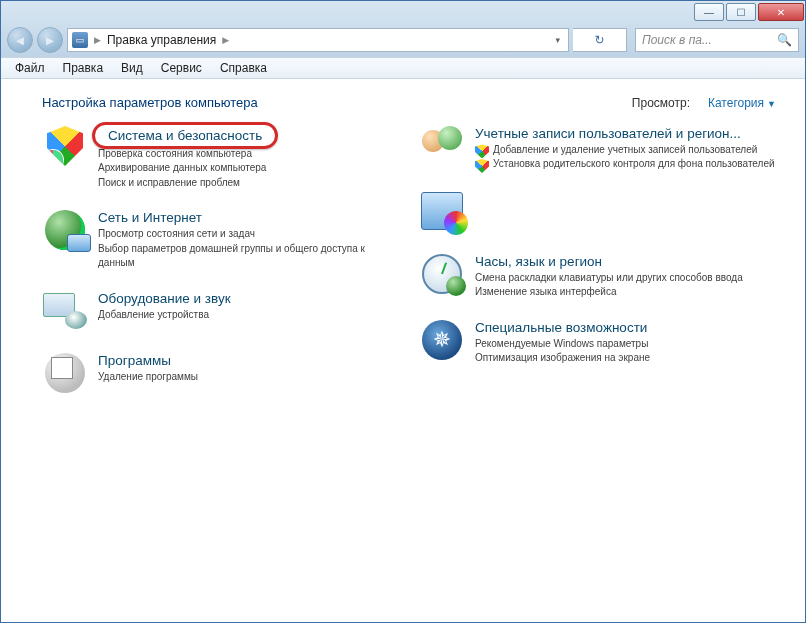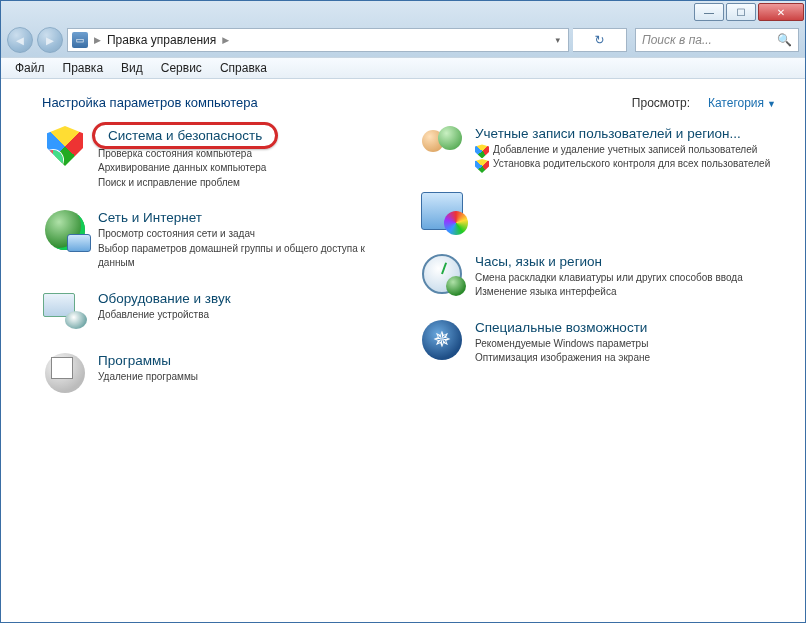--- a/index.html
+++ b/index.html
@@ -192,21 +192,21 @@
               <div class="ic-users"></div>
             </div>
           <div class="cat-body">
             <span class="cat-title">Учетные записи пользователей и регион...</span>
             <span class="sub shieldline">
               <span class="mini-shield"></span>
               <span>Добавление и удаление учетных записей пользователей</span>
             </span>
             <span class="sub shieldline">
               <span class="mini-shield"></span>
-              <span>Установка родительского контроля для всех пользователей</span>
+              <span>Установка родительского контроля для фона пользователей</span>
             </span>
           </div>
         </div>
 
         <div class="category">
           <div class="cat-icon">
               <div class="ic-pers"></div>
             </div>
         </div>
 

